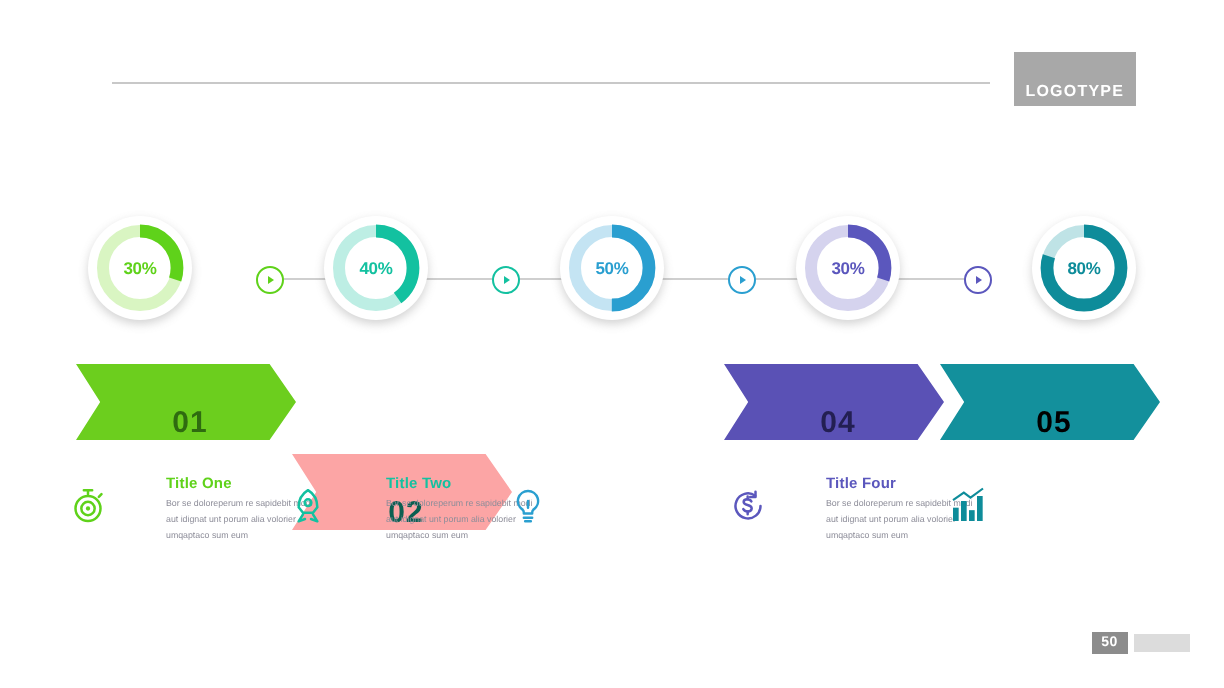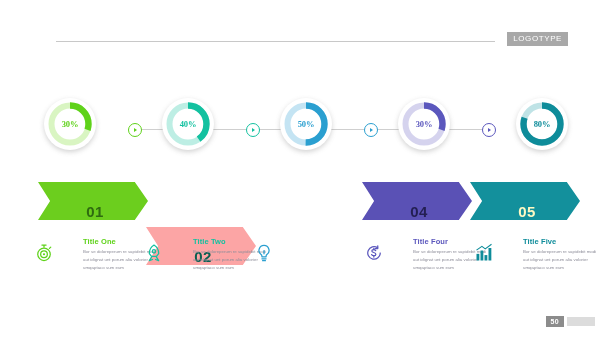--- a/index.html
+++ b/index.html
@@ -51,34 +51,33 @@
     height: 1px;
     background: #c8c8c8;
     margin: 0 12px;
     position: relative;
     top: 2px;
   }
   .logotype {
     background: #a8a8a8;
     color: #ffffff;
     font-size: 8px;
-    font-weight: normal;
+    font-weight: bold;
     letter-spacing: 0.6px;
-    padding: 3px 6px 3px 6px;
+    padding: 16px 6px 3px 6px;
     line-height: 1;
   }
 
   
   #circles-row {
     position: absolute;
     left: 44px;
-    top: 98px;
+    top: 108px;
     width: 524px;
     height: 62px;
-    font-family: Liberation Serif, serif;
   }
   .conn-line {
     position: absolute;
     top: 31px;
     height: 1px;
     background: #cfcfcf;
     left: 84px;
     right: 84px;
   }
   .step-circle {
@@ -270,21 +269,21 @@
     <div class="chev" style="left: 0px; background: rgb(108, 206, 30);">
       <span class="chev-num" style="color: rgb(47, 107, 16);">01</span>
     </div>
     <div class="chev" style="left: 108px; background: #fca5a5; margin-top: 45px;">
       <span class="chev-num" style="color: rgb(11, 95, 81);">02</span>
     </div>
     <div class="chev" style="left: 324px; background: rgb(90, 81, 181);">
       <span class="chev-num" style="color: rgb(35, 31, 82);">04</span>
     </div>
     <div class="chev" style="left: 432px; background: rgb(19, 144, 156);">
-      <span class="chev-num" style="color: #fef9c3;">05</span>
+      <span class="chev-num" style="color: #000000;">05</span>
     </div>
   </div>
 
 <div id="desc-row">
     <div class="desc-item" style="left: 0px;">
       <div class="desc-icon">
         <svg width="20" height="20" viewBox="0 0 24 24">
           <circle cx="12" cy="13.5" r="7.5" stroke="#5fd21a" fill="none" stroke-width="1.5" stroke-linecap="round" stroke-linejoin="round"></circle>
           <circle cx="12" cy="13.5" r="4" stroke="#5fd21a" fill="none" stroke-width="1.5" stroke-linecap="round" stroke-linejoin="round"></circle>
           <circle cx="12" cy="13.5" r="1.3" fill="#5fd21a" stroke="none"></circle>
@@ -334,23 +333,19 @@
     <div class="desc-item" style="left: 440px;">
       <div class="desc-icon">
         <svg width="20" height="20" viewBox="0 0 24 24">
           <rect x="3" y="13" width="3.4" height="8" fill="#0e8c9a"></rect>
           <rect x="7.8" y="9" width="3.4" height="12" fill="#0e8c9a"></rect>
           <rect x="12.6" y="14.5" width="3.4" height="6.5" fill="#0e8c9a"></rect>
           <rect x="17.4" y="6" width="3.4" height="15" fill="#0e8c9a"></rect>
           <path d="M3 8.5L9.5 4l4 3L21 1.5" stroke="#0e8c9a" fill="none" stroke-width="1.3"></path>
         </svg>
       </div>
-      <div class="desc-text">
-        <div class="desc-title" style="color: rgb(14, 140, 154);">Title Five</div>
-        <div class="desc-body">Bor se doloreperum re sapidebit modi aut idignat unt porum alia volorier umqaptaco sum eum</div>
-      </div>
     </div>
   </div>
 
 <div id="footer">
   <div class="page-badge">50</div>
   <div class="footer-bar"></div>
 </div>
 
 </body></html>

